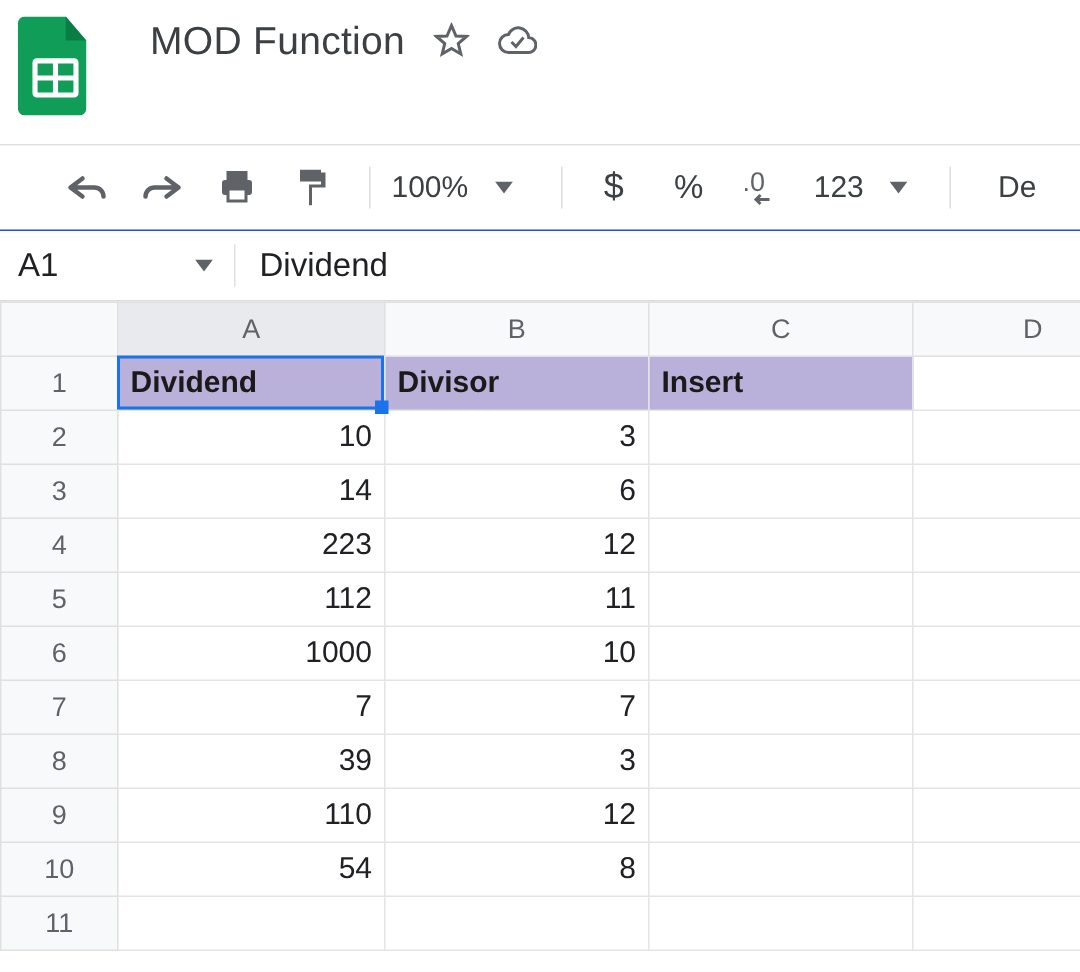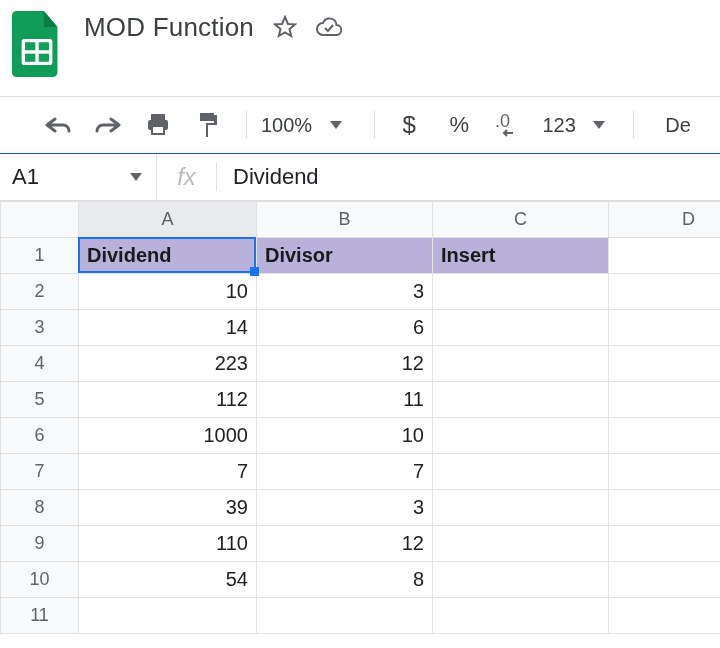--- a/index.html
+++ b/index.html
@@ -11,20 +11,21 @@
     color: #3c4043;
     overflow: hidden;
   }
 
   
   .header {
     display: flex;
     align-items: flex-start;
     padding: 8px 0 0 10px;
     height: 90px;
+    gap: 16px;
   }
   .logo {
     width: 54px; height: 72px;
     display: flex; align-items: center; justify-content: center;
     margin-right: 20px;
   }
   .logo svg { width: 52px; height: 66px; }
   .title-block { flex: 1; }
   .title-row {
     display: flex; align-items: center;
@@ -265,21 +266,20 @@
   <div class="tool txt" style="margin-left:10px;">De</div>
 </div>
 
 <div class="formula-bar">
   <div class="name-box">A1</div>
   <div class="name-dd">
     <svg width="12" height="8" viewBox="0 0 12 8">
         <polygon points="0,0 12,0 6,8" fill="#5f6368"></polygon>
       </svg>
   </div>
-  <div class="fx">fx</div>
   <div class="fx-sep"></div>
   <div class="formula-input">Dividend</div>
 </div>
 
 <div class="grid">
   <table>
     <colgroup>
       <col class="c-row">
         <col class="c-a">
         <col class="c-b">

